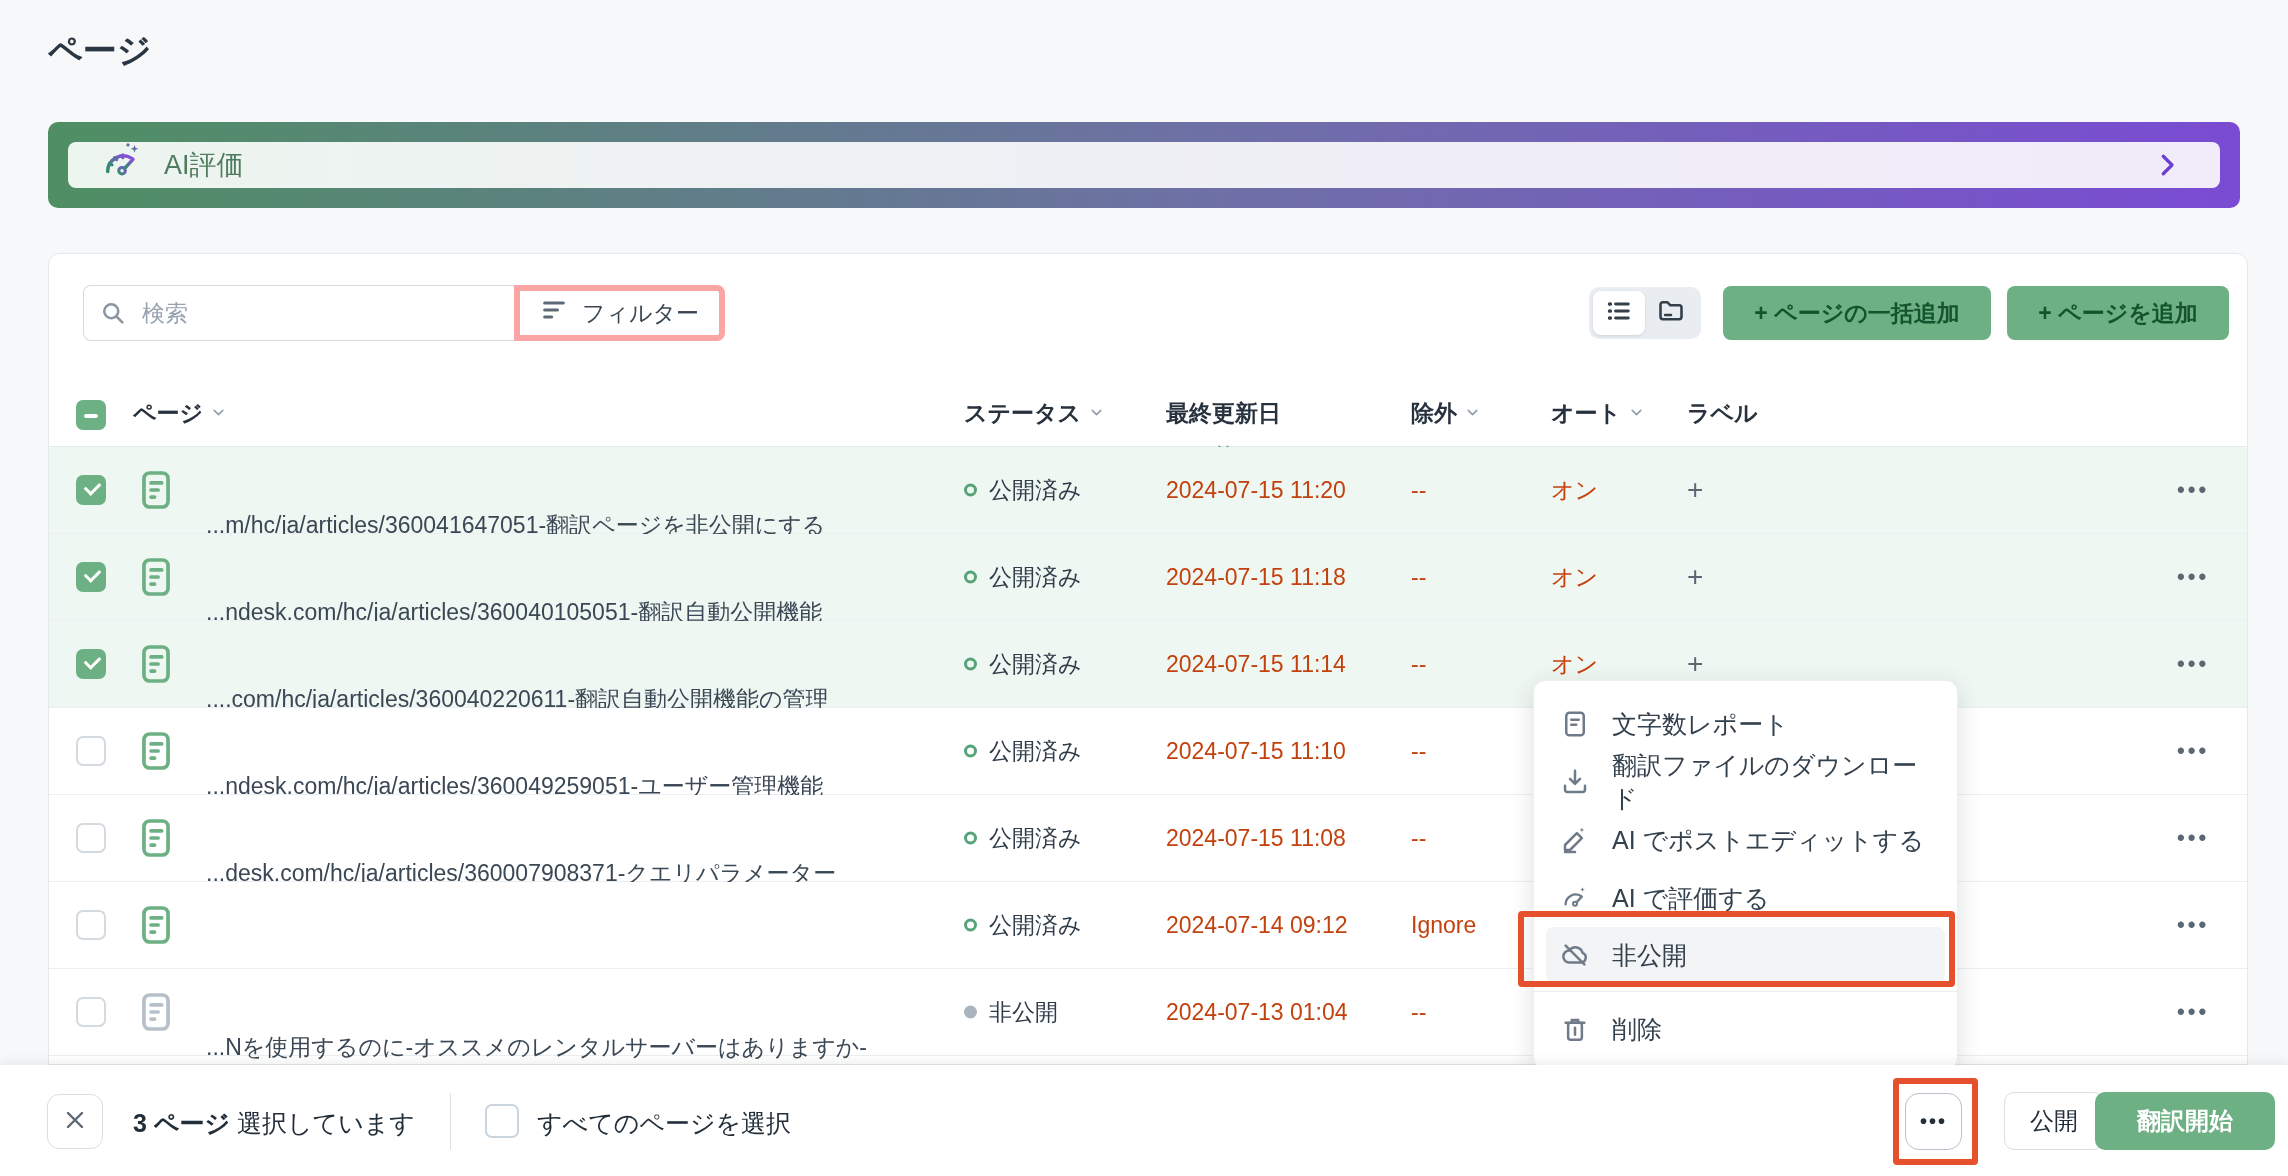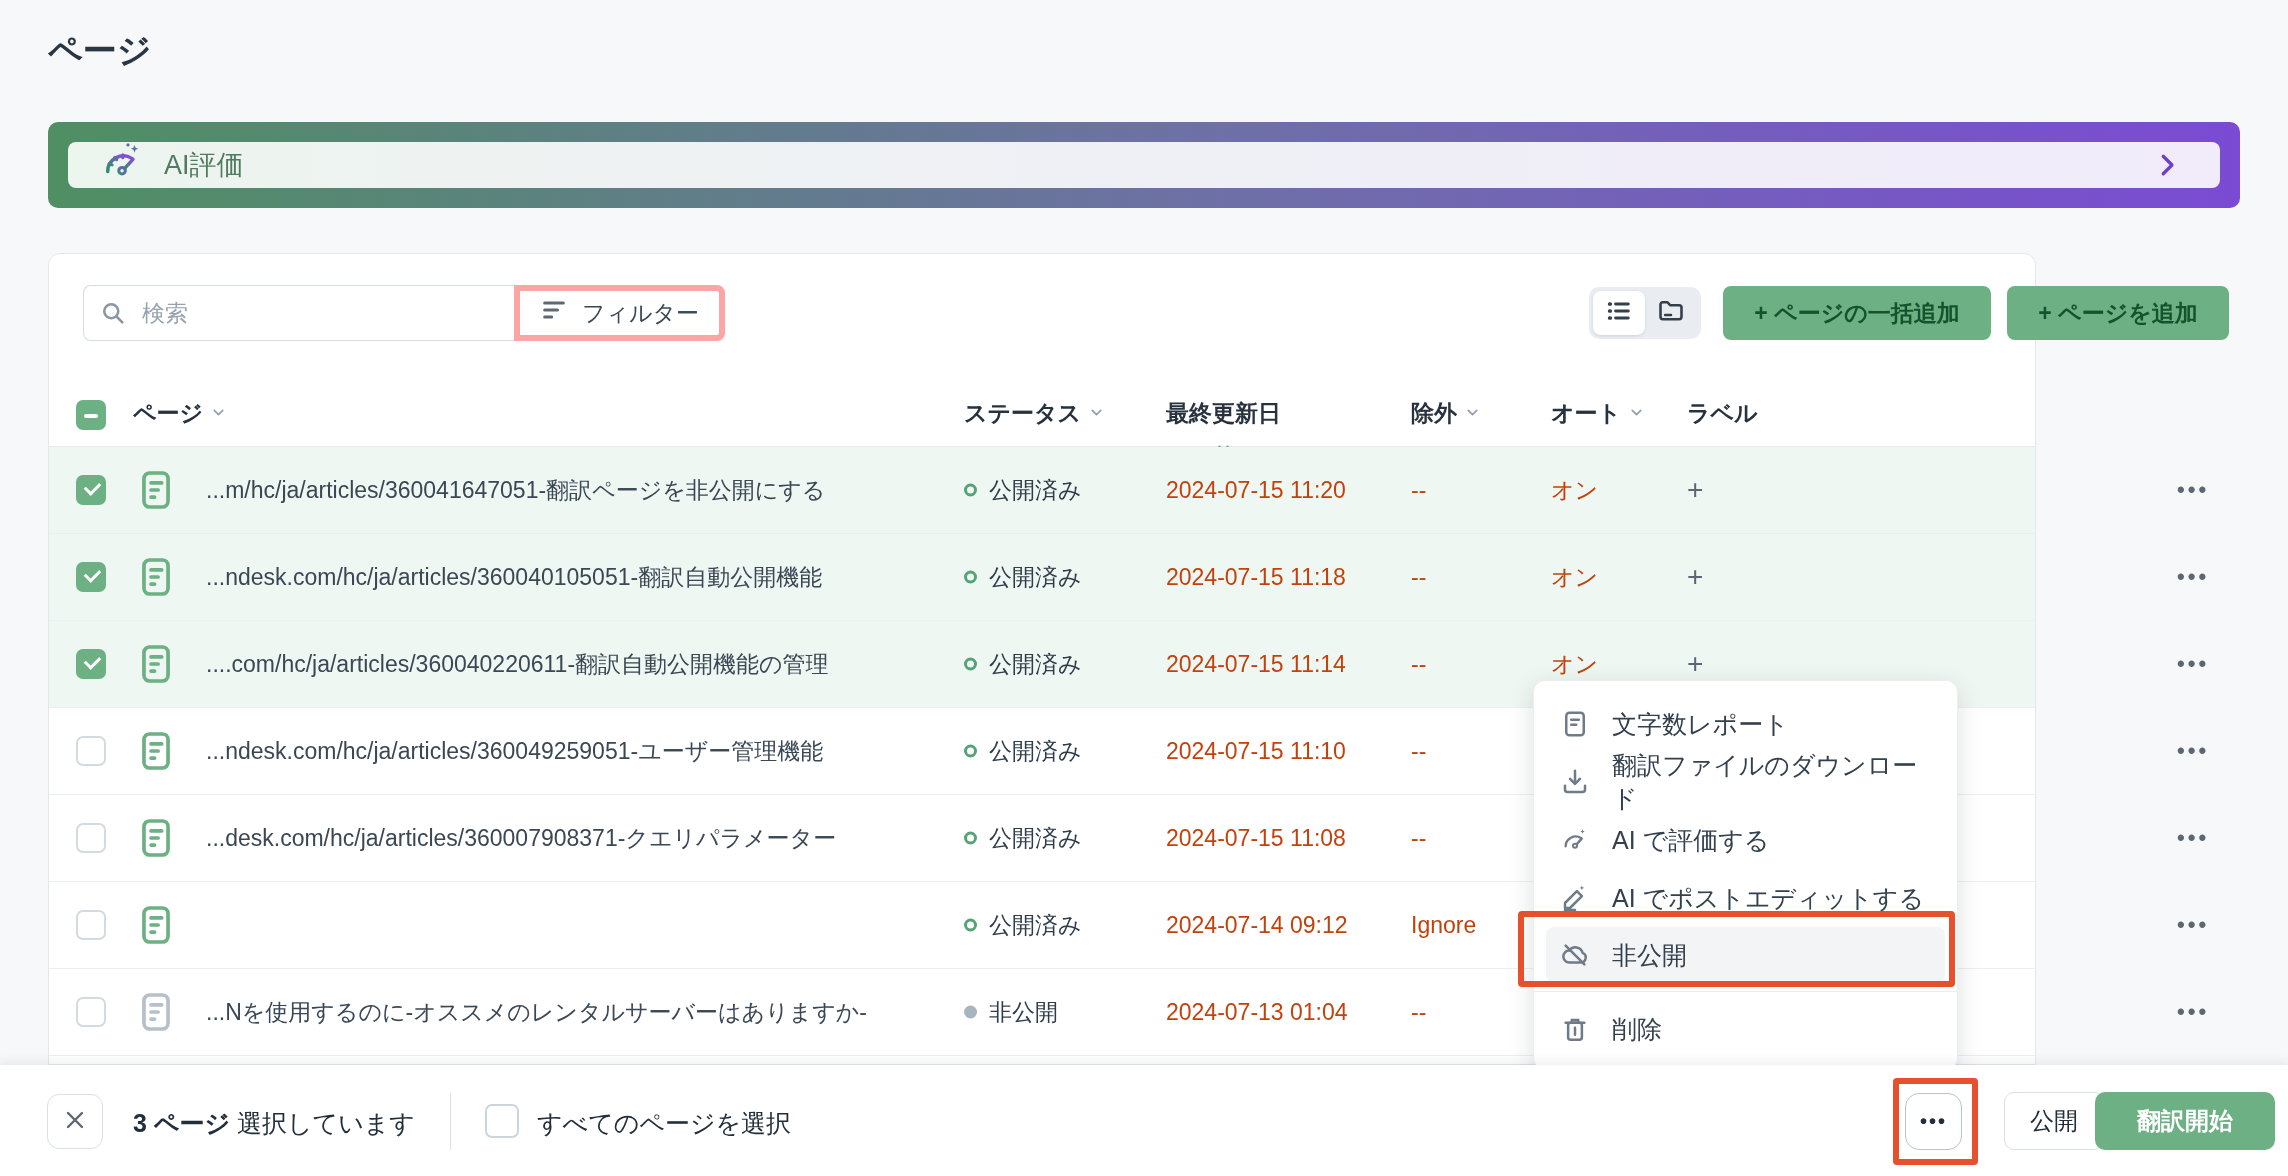--- a/index.html
+++ b/index.html
@@ -12,21 +12,21 @@
   
   .banner { position:absolute; left:48px; top:122px; width:2192px; height:86px; border-radius:10px;
             background:linear-gradient(90deg,#4F8F63 0%,#6F6FA8 55%,#7A4BD3 100%); padding:20px; cursor:pointer; }
   .banner-inner { position:relative; width:100%; height:100%; border-radius:8px;
             background:linear-gradient(90deg,#EDF5EF 0%,#EFEFF6 55%,#F1EBFA 100%);
             display:flex; align-items:center; padding:0 32px; }
   .banner-label { font-size:27px; color:#4E7C5C; margin-left:18px; }
   .banner-chevron { position:absolute; right:38px; top:50%; transform:translateY(-50%); display:flex; }
 
   
-  .card { position:absolute; left:48px; top:253px; width:1988px; height:812px; background:#fff;
+  .card { position:absolute; left:48px; top:253px; width:2200px; height:812px; background:#fff;
           border:1px solid #E4E8EC; border-radius:12px 12px 0 0; z-index:1; }
 
   
   .search-group { position:absolute; left:34px; top:31px; display:flex; }
   .search-wrap { position:relative; }
   .search-input { width:431px; height:56px; border:1px solid #D6DCE2; border-right:none; border-radius:8px 0 0 8px;
                   padding:0 16px 0 58px; font-size:23px; color:#2B3844; outline:none;
                   font-family:"Liberation Sans","DejaVu Sans",sans-serif; }
   .search-input::placeholder { color:#97A3AF; }
   .search-icon { position:absolute; left:16px; top:14px; }
@@ -44,21 +44,21 @@
 
   
   .thead { position:absolute; left:0; top:130px; width:100%; height:63px; border-bottom:1px solid #E7EBEF; }
   .th { position:absolute; top:14px; display:flex; align-items:center; gap:7px; font-size:23px; font-weight:bold; color:#27323E; }
   .tbody { position:absolute; left:0; top:193px; width:100%; }
   .row { position:relative; width:100%; height:87px; border-bottom:1px solid #EBEFF2; background:#fff; }
   .row.selected { background:#EFF7F2; }
   .cellpos { position:absolute; top:50%; transform:translateY(-50%); }
   .col-check   { left:27px; }
   .col-icon    { left:90px; }
-  .col-url     { left:157px; }
+  .col-url     { left:157px;margin-top:35px; }
   .col-status  { left:915px; }
   .col-date    { left:1117px; }
   .col-excl    { left:1362px; }
   .col-auto    { left:1502px; }
   .col-label   { left:1638px; }
   .col-actions { left:2128px; }
 
   .cb { display:inline-block; width:30px; height:30px; border:2px solid #D3DAE0; border-radius:7px; background:#fff; position:relative; cursor:pointer; }
   .cb.checked { background:#6CB083; border-color:#6CB083; }
   .cb.checked::after { content:""; position:absolute; left:7px; top:5px; width:12px; height:7px;
@@ -390,38 +390,38 @@
             <path d="M12 3v10 M8 9.5l4 4 4-4" stroke="#6F7B88" stroke-width="2" stroke-linecap="round" stroke-linejoin="round"></path>
             <path d="M4 15v3a2 2 0 0 0 2 2h12a2 2 0 0 0 2-2v-3" stroke="#6F7B88" stroke-width="2" stroke-linecap="round"></path>
           </svg>
         </span>
     <span class="mi-label">翻訳ファイルのダウンロード</span>
   </div>
 
   <div class="menu-item">
     <span class="mi-icon">
           <svg width="30" height="30" viewBox="0 0 24 24" fill="none">
+            <path d="M13.5 6.5l4 4L8 20H4v-4z" stroke="#6F7B88" stroke-width="2" stroke-linejoin="round"></path>
+            <path d="M4 21.5h8" stroke="#6F7B88" stroke-width="2" stroke-linecap="round"></path>
+            <path d="M17.5 2l.5 1.4 1.4.5-1.4.5-.5 1.4-.5-1.4-1.4-.5 1.4-.5z" fill="#6F7B88"></path>
+          </svg>
+        </span>
+    <span class="mi-label">AI でポストエディットする</span>
+  </div>
+
+  <div class="menu-item">
+    <span class="mi-icon">
+          <svg width="30" height="30" viewBox="0 0 24 24" fill="none">
             <path d="M4.5 17a8 8 0 0 1 12.2-6.6" stroke="#6F7B88" stroke-width="1.9" stroke-linecap="round"></path>
             <circle cx="12" cy="16.5" r="1.6" stroke="#6F7B88" stroke-width="1.6"></circle>
             <path d="M13.4 15.3l4-4.4" stroke="#6F7B88" stroke-width="1.9" stroke-linecap="round"></path>
             <path d="M18 3.4l.5 1.3 1.3.5-1.3.5-.5 1.3-.5-1.3-1.3-.5 1.3-.5z" fill="#6F7B88"></path>
           </svg>
         </span>
     <span class="mi-label">AI で評価する</span>
-  </div>
-
-  <div class="menu-item">
-    <span class="mi-icon">
-          <svg width="30" height="30" viewBox="0 0 24 24" fill="none">
-            <path d="M13.5 6.5l4 4L8 20H4v-4z" stroke="#6F7B88" stroke-width="2" stroke-linejoin="round"></path>
-            <path d="M4 21.5h8" stroke="#6F7B88" stroke-width="2" stroke-linecap="round"></path>
-            <path d="M17.5 2l.5 1.4 1.4.5-1.4.5-.5 1.4-.5-1.4-1.4-.5 1.4-.5z" fill="#6F7B88"></path>
-          </svg>
-        </span>
-    <span class="mi-label">AI でポストエディットする</span>
   </div>
 
   <div class="menu-item highlighted">
     <span class="mi-icon">
           <svg width="30" height="30" viewBox="0 0 24 24" fill="none">
             <path d="M7.5 18h9a4 4 0 0 0 1.6-7.7A6 6 0 0 0 7.4 8.4 4.6 4.6 0 0 0 7.5 18z" stroke="#6F7B88" stroke-width="2" stroke-linejoin="round"></path>
             <path d="M4.5 4.5l15 15" stroke="#6F7B88" stroke-width="2" stroke-linecap="round"></path>
           </svg>
         </span>
     <span class="mi-label">非公開</span>

